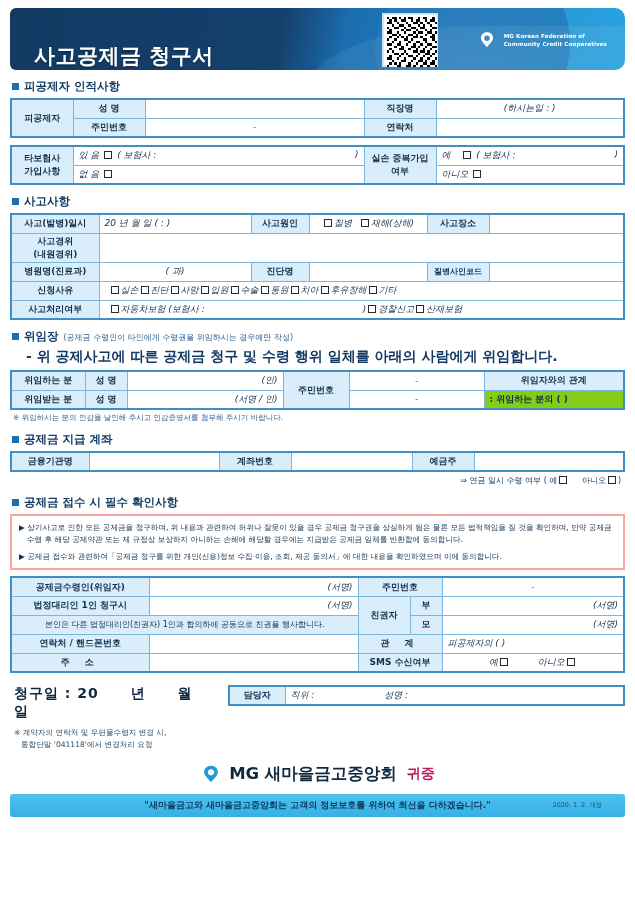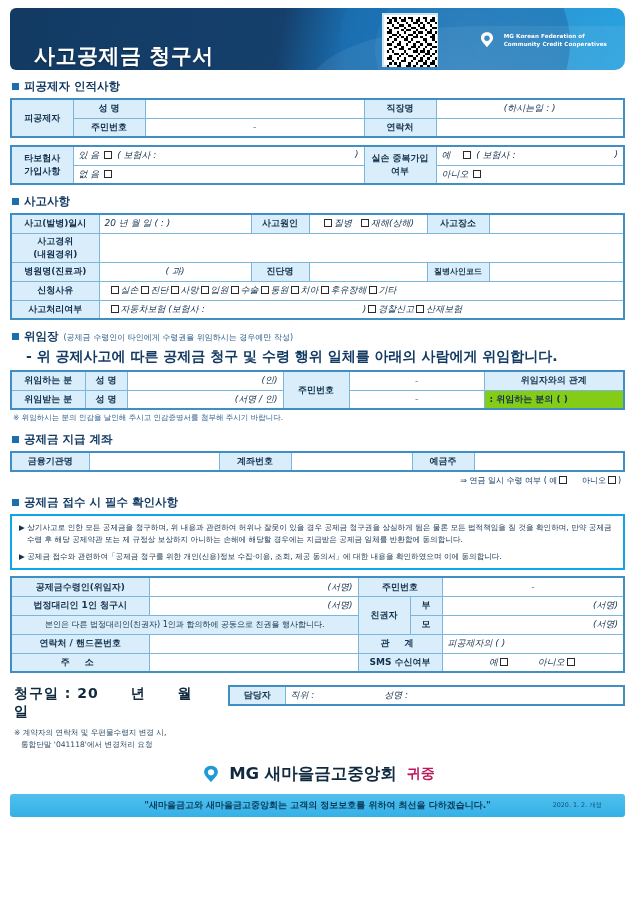--- a/index.html
+++ b/index.html
@@ -86,21 +86,21 @@
   
   .cb {
     display: inline-block; width: 8px; height: 8px;
     border: 1px solid #2a2a2a; background: #fff;
     vertical-align: -1px; margin: 0 2px;
   }
   .chk-row { display: flex; align-items: center; justify-content: flex-start; padding: 0 4px; }
   .chk { white-space: nowrap; }
   
   .agree {
-    display: flex; border: 2px solid #0ea5e9; margin-top: 4px; gap: 21px;
+    display: flex; border: 2px solid #fca5a5; margin-top: 4px; gap: 21px;
   }
   .agree-body { flex: 1; padding: 6px 7px 6px 6px; }
   .agree-body p {
     margin: 0 0 5px 0; font-size: 7.6px; line-height: 1.55; color: #14324f;
     text-indent: -8px; padding-left: 9px;
   }
   .agree-body p:last-child { margin-bottom: 0; }
   .agree-side {
     width: 86px; border-left: 1px solid #7cb6dc;
     display: flex; flex-direction: column; align-items: center; justify-content: center; gap: 7px;

